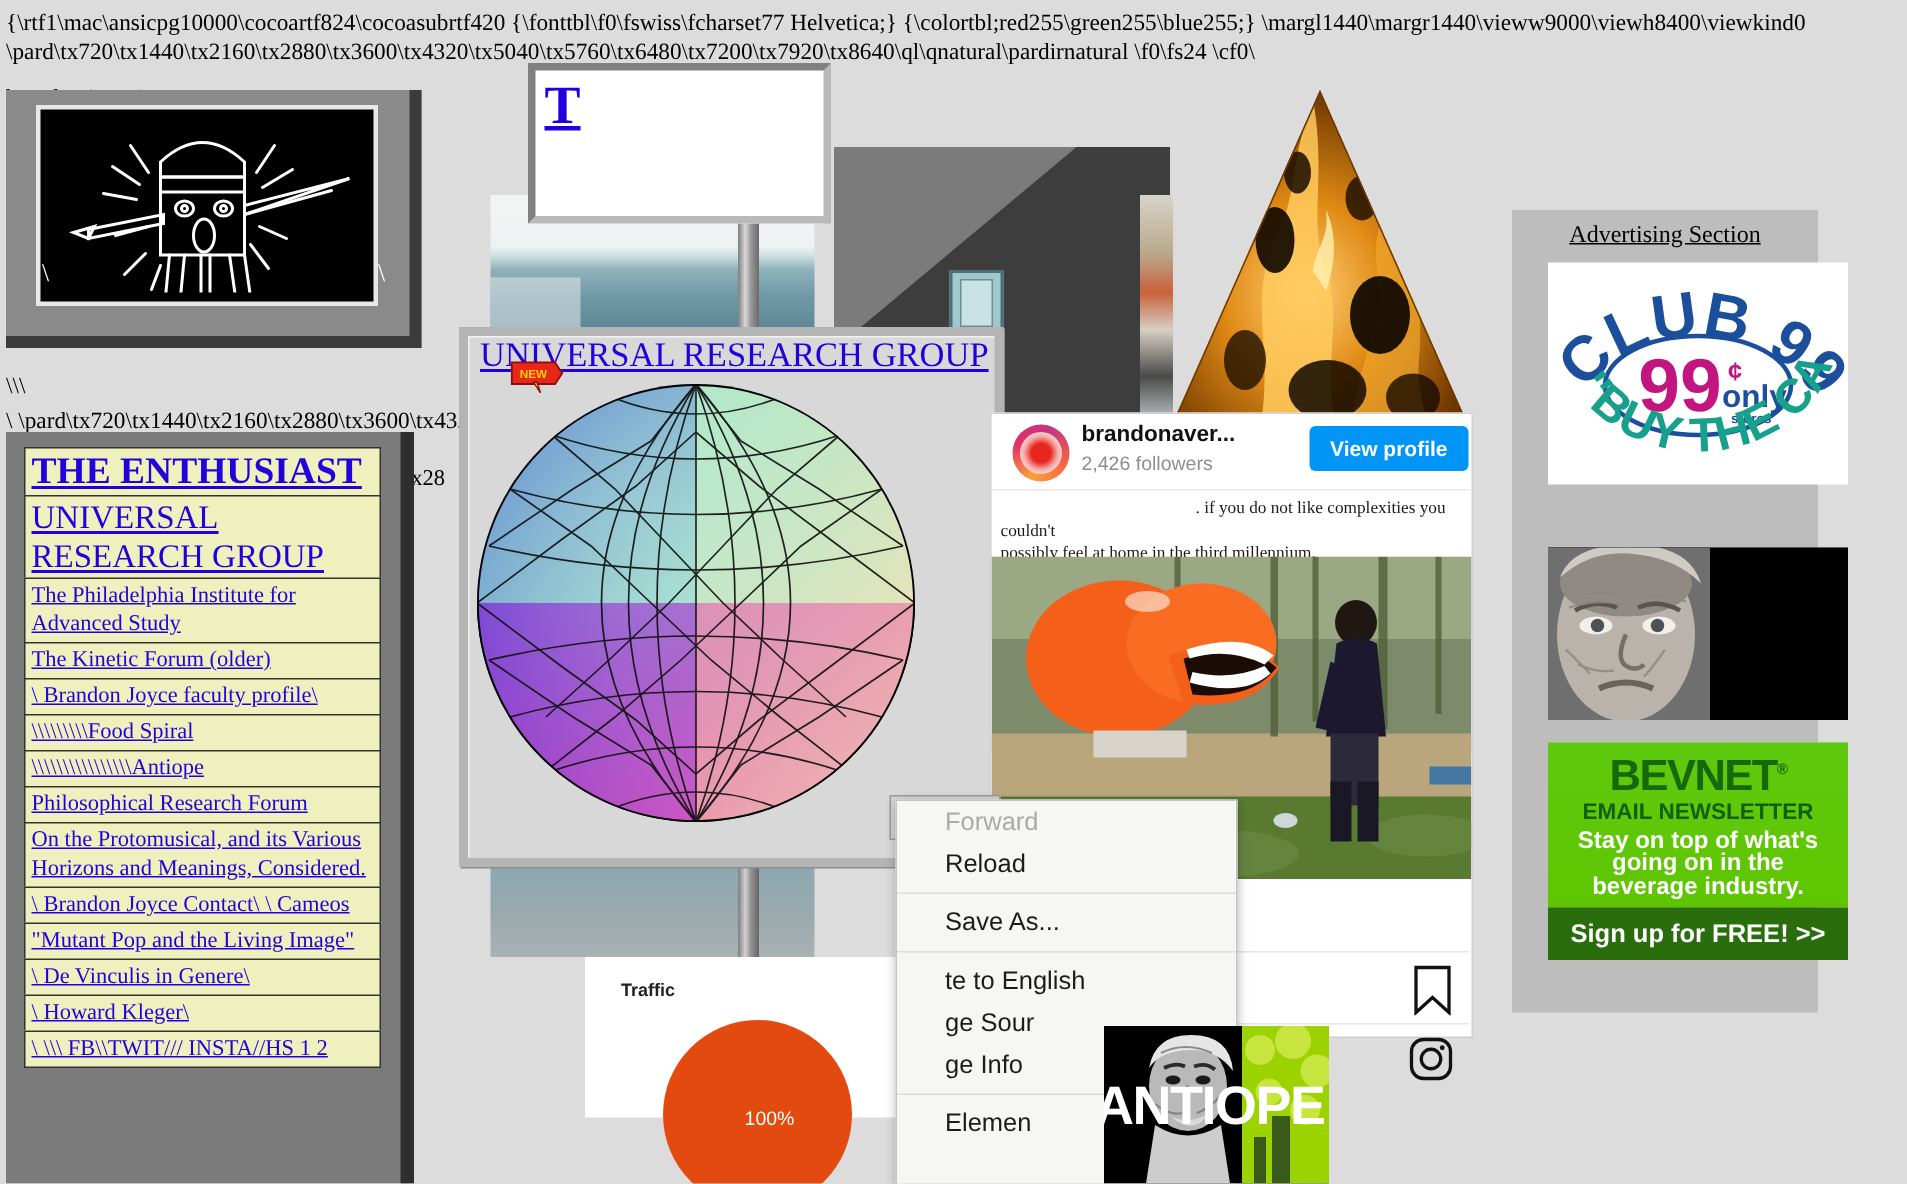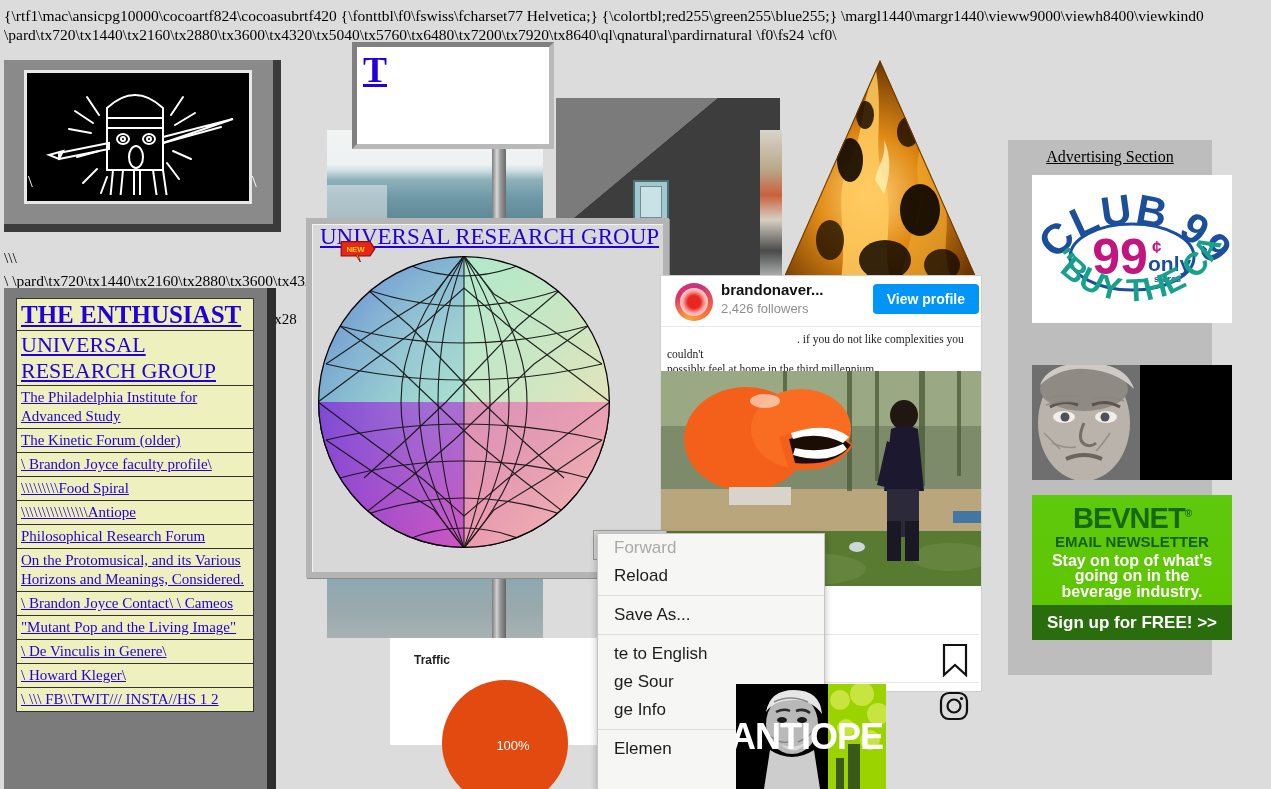--- a/index.html
+++ b/index.html
@@ -134,21 +134,21 @@
     font-family:"Liberation Serif",serif;color:#2200dd;font-size:15px;line-height:19px;}
   .enth-item:last-child{border-bottom:1px solid #333;}
   .enth-item a{color:#2200dd;text-decoration:underline;cursor:pointer;}
   .enth-item.big{font-size:25px;font-weight:bold;line-height:29px;padding:1px 4px;}
   .enth-item.med{font-size:22px;line-height:26px;padding:1px 4px;}
 
   
   #ctx-menu{left:597px;top:533px;width:226px;height:256px;background:#f6f6f4;
     border:1px solid #c4c4c4;box-shadow:0 2px 7px rgba(0,0,0,.28);
     font-family:"Liberation Sans",sans-serif;}
-  .ctx-item{padding:4px 16px;font-size:17px;color:#1c1c1c;cursor:pointer;}
+  .ctx-item{padding:4px 32px;font-size:17px;color:#1c1c1c;cursor:pointer;}
   .ctx-item.disabled{color:#aaa;cursor:default;}
   .ctx-sep{height:1px;background:#dcdcdc;margin:5px 0;}
 
   
   #gray-popup{left:593px;top:530px;width:72px;height:28px;background:#d4d4d4;
     border:1px solid #9a9a9a;}
 
   
   #chart-panel{left:390px;top:638px;width:270px;height:107px;background:#fff;}
   #chart-title{position:absolute;left:24px;top:15px;font-family:"Liberation Sans",sans-serif;

